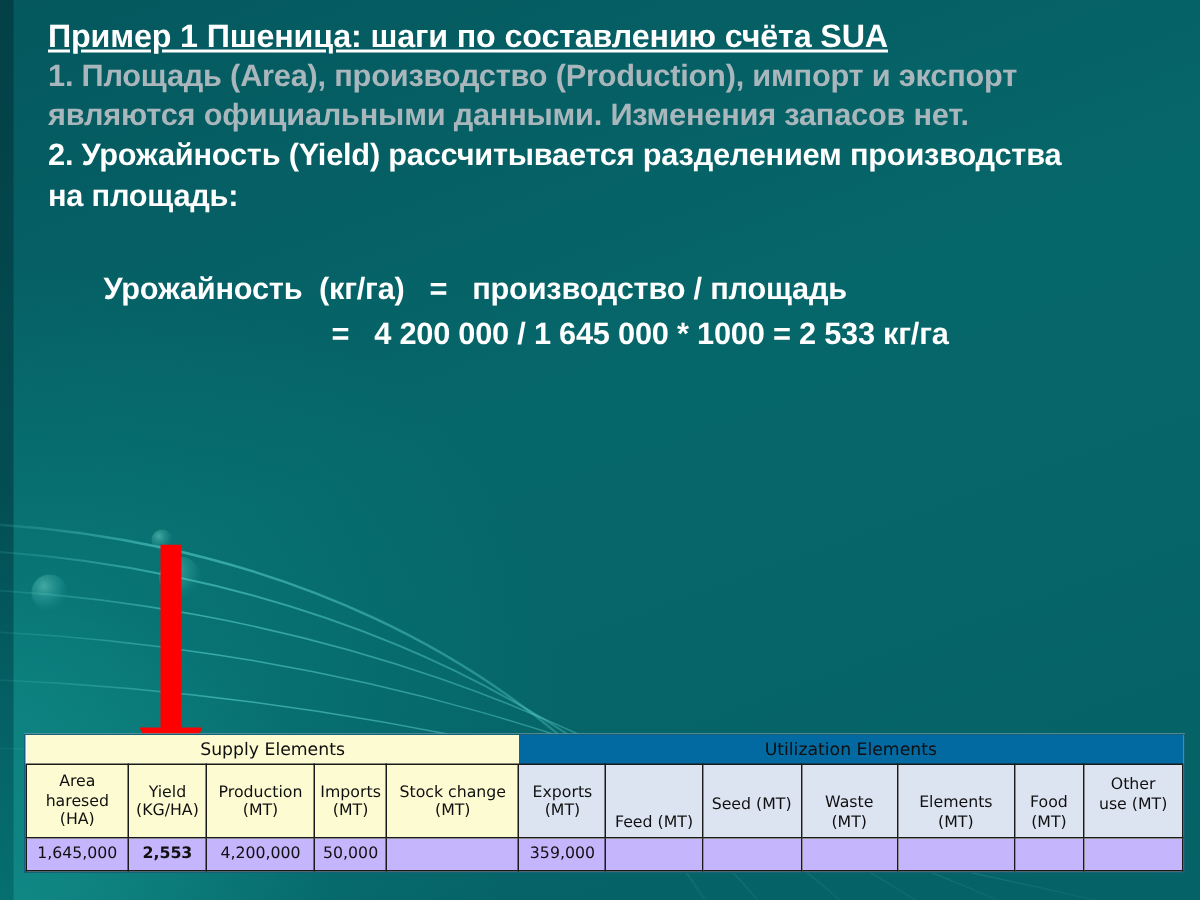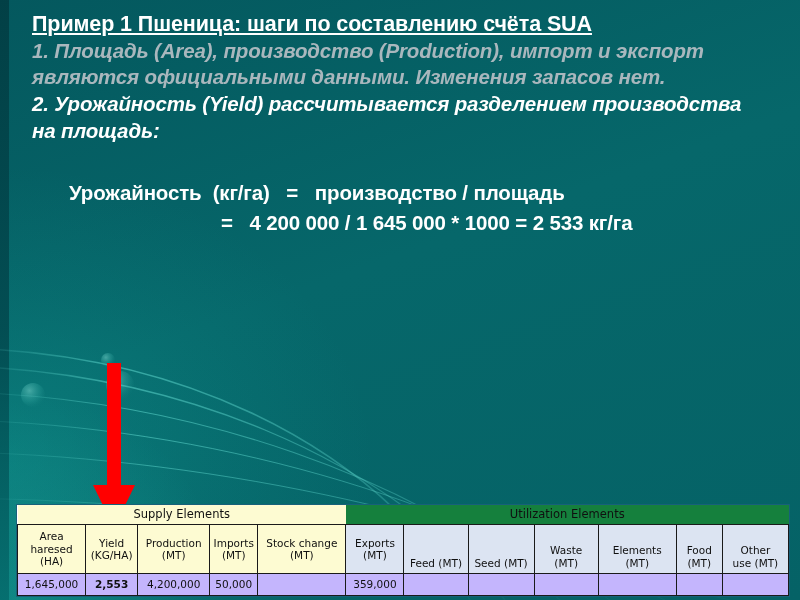--- a/index.html
+++ b/index.html
@@ -53,21 +53,20 @@
     letter-spacing: -0.1px;
     line-height: 1.20;
     white-space: nowrap;
   }
   .line {
     font-size: 20.5px;
     font-weight: bold;
     line-height: 1.30;
     white-space: nowrap;
     letter-spacing: -0.15px;
-    font-style: italic;
   }
   .line.dim { color: #a9b7bd; }
   .line.bright { color: #ffffff; }
   .formula-wrap {
     position: absolute;
     left: 22px;
     top: 178px;
     width: 760px;
     margin-left: 47px;
   }
@@ -87,21 +86,21 @@
     left: 93px;
     top: 363px;
     width: 42px;
     height: 165px;
   }
 
   
   .tablewrap {
     position: absolute;
     left: 16px;
-    top: 504px;
+    top: 489px;
     width: 774px;
     border: 1.5px solid #17607a;
     box-sizing: border-box;
     background: #ffffff;
   }
   table.sua {
     border-collapse: collapse;
     table-layout: fixed;
     width: 100%;
     font-family: "DejaVu Sans", sans-serif;
@@ -118,21 +117,21 @@
     white-space: normal;
   }
   .grp {
     font-size: 11.5px !important;
     height: 17px;
     border-left: none !important;
     border-right: none !important;
     border-top: none !important;
   }
   .grp-supply { background: #fdfbd2; border-bottom: 1px solid #1a1a1a !important; }
-  .grp-util   { background: #15803d; border-bottom: 1px solid #1a1a1a !important; }
+  .grp-util   { background: #0369a1; border-bottom: 1px solid #1a1a1a !important; }
   .hdr { height: 49px; }
   .hdr-supply { background: #fdfbd2; }
   .hdr-util   { background: #dce4f2; }
   .datarow td { height: 19px; background: #c4b5fd; font-size: 12.5px; margin-left: 24px; }
   .yield-val { color: #d0103a; font-weight: bold; }
 </style>
 </head>
 <body>
 
 <div id="slide">
@@ -227,36 +226,36 @@
             <div>Stock change</div>
             <div>(MT)</div>
           </td>
           <td class="hdr-util">
             <div>Exports</div>
             <div>(MT)</div>
           </td>
           <td class="hdr-util" style="vertical-align:bottom;padding-bottom:4px">
             <div>Feed (MT)</div>
           </td>
-          <td class="hdr-util" style="vertical-align:bottom;padding-bottom:4px">
+          <td class="hdr-util" style="vertical-align:bottom;padding-bottom:16px">
             <div>Seed (MT)</div>
           </td>
           <td class="hdr-util" style="vertical-align:bottom;padding-bottom:4px">
             <div>Waste</div>
             <div>(MT)</div>
           </td>
           <td class="hdr-util" style="vertical-align:bottom;padding-bottom:4px">
             <div>Elements</div>
             <div>(MT)</div>
           </td>
           <td class="hdr-util" style="vertical-align:bottom;padding-bottom:4px">
             <div>Food</div>
             <div>(MT)</div>
           </td>
-          <td class="hdr-util" style="vertical-align:bottom;padding-bottom:4px">
+          <td class="hdr-util" style="vertical-align:bottom;padding-bottom:16px">
             <div>Other</div>
             <div>use (MT)</div>
           </td>
         </tr>
         <tr class="datarow">
           <td>1,645,000</td>
           <td class="yield-val">2,553</td>
           <td>4,200,000</td>
           <td>50,000</td>
           <td></td>

